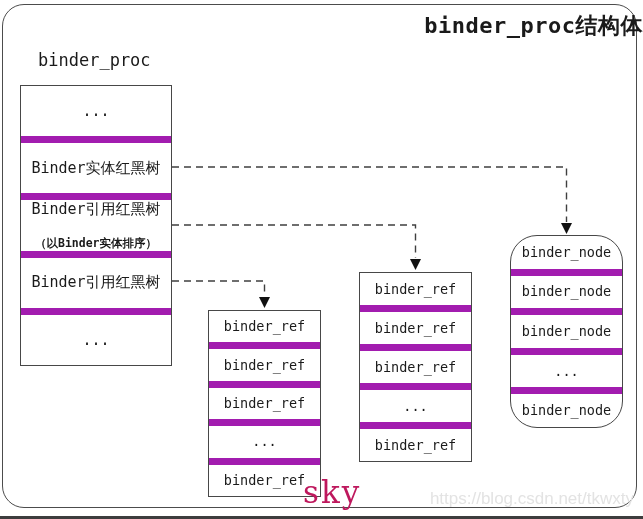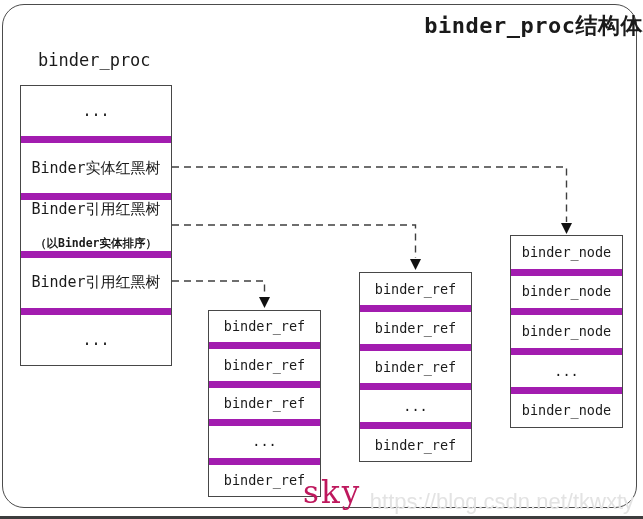--- a/index.html
+++ b/index.html
@@ -31,29 +31,29 @@
     flex:1;display:flex;flex-direction:column;align-items:center;justify-content:center;
     border-top:7px solid #a21caf;line-height:1.25;text-align:center;
   }
   .tbl .row:first-child{border-top:none;}
   .proc-tbl{left:20px;top:85px;width:152px;height:281px;}
   .proc-tbl .main{font-size:15px;}
   .proc-tbl .sub{font-size:11.5px;margin-top:17px;font-weight:bold;}
   .sub:empty{display:none;}
   .ref-tbl-1{left:208px;top:310px;width:113px;height:187px;}
   .ref-tbl-2{left:359px;top:272px;width:113px;height:190px;}
-  .node-tbl{left:510px;top:235px;width:113px;height:193px;}
+  .node-tbl{left:510px;top:235px;width:113px;height:193px;border-radius:27px;}
   .ref-tbl-1 .cell,.ref-tbl-2 .cell,.node-tbl .cell{font-size:13.5px;}
   .arrows{position:absolute;left:0;top:0;pointer-events:none;}
   .wm-sky{
     position:absolute;left:303px;top:474px;font-size:31px;color:#be185d;
     font-family:"DejaVu Serif","Liberation Serif",serif;letter-spacing:2px;
   }
   .wm-url{
-    position:absolute;right:9px;top:489px;font-size:22px;color:#e3e3e3;
+    position:absolute;right:9px;top:489px;font-size:17px;color:#e3e3e3;
     font-family:"Liberation Sans","DejaVu Sans",sans-serif;
     margin-left:44px;
   }
 </style>
 </head>
 <body>
 
 <div class="stage">
 
   <div class="frame"></div>

